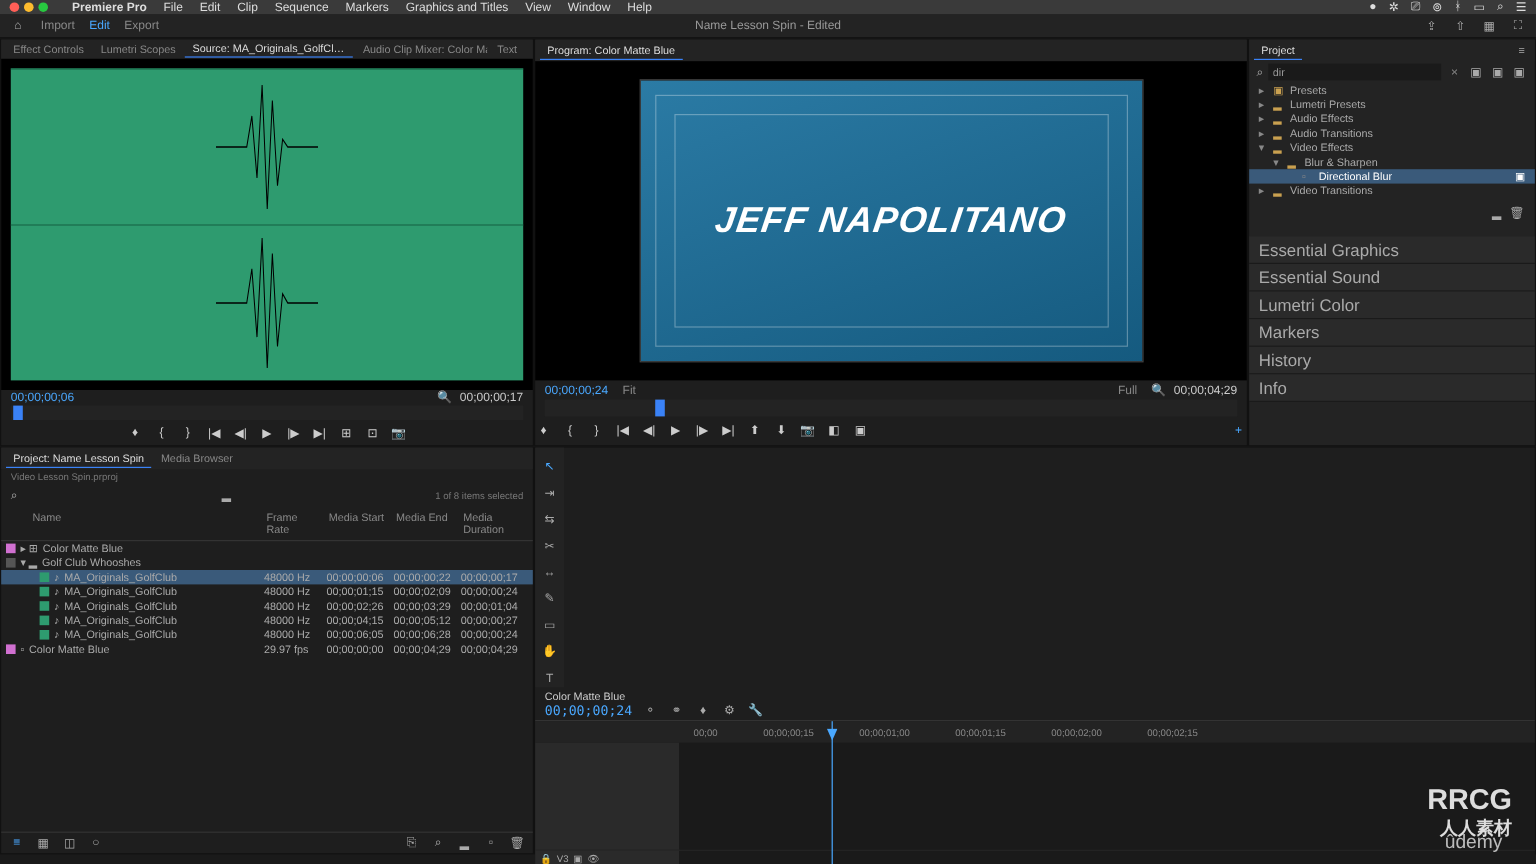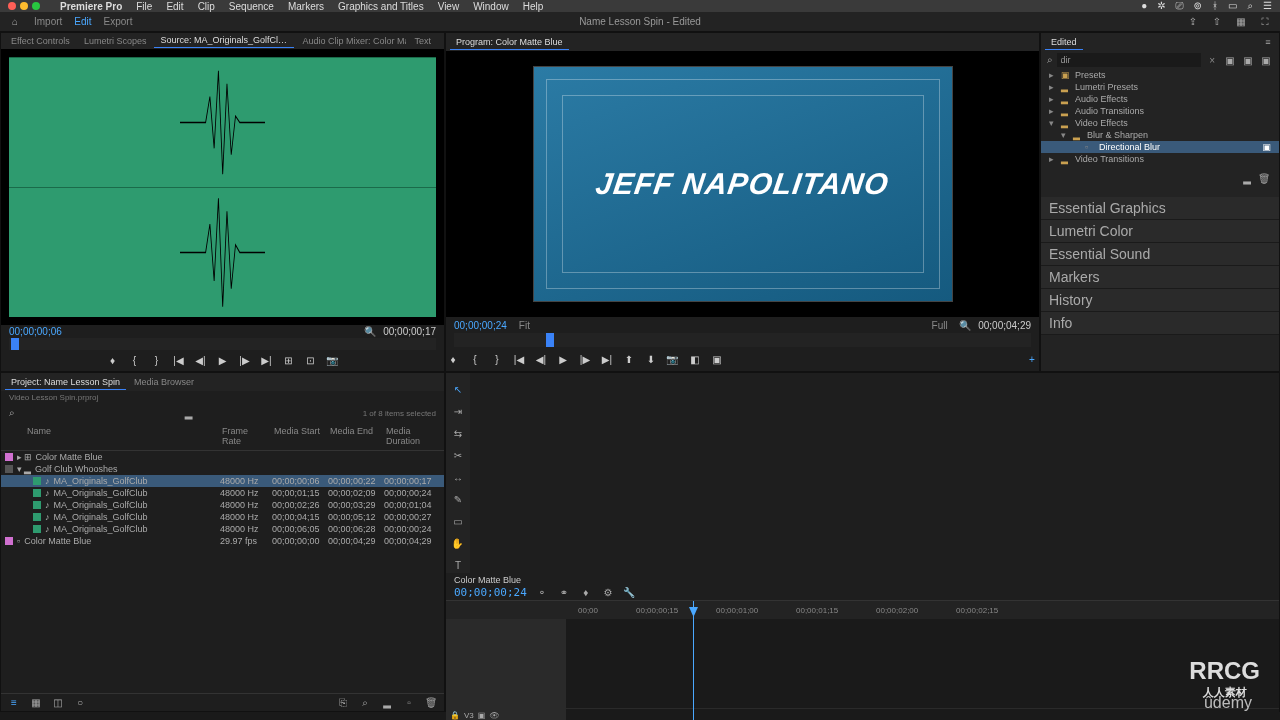--- a/index.html
+++ b/index.html
@@ -71,21 +71,21 @@
 .timeline-header .tc { color: #4aa8ff; font-size: 11px; font-family: monospace; }
 .ruler { height: 18px; background: #232323; display: flex; align-items: center; font-size: 8px; color: #888; position: relative; padding-left: 120px; }
 .ruler .tick { position: absolute; }
 .ruler .playhead-line { position: absolute; left: 247px; top: 0; bottom: -280px; width: 1px; background: #4aa8ff; z-index: 5; }
 .ruler .playhead-head { position: absolute; left: 243px; top: 6px; width: 9px; height: 10px; background: #4aa8ff; clip-path: polygon(0 0, 100% 0, 50% 100%); }
 .tracks { flex: 1; display: flex; flex-direction: column; position: relative; }
 .track { display: flex; height: 14px; border-bottom: 1px solid #2a2a2a; }
 .track-head { width: 120px; background: #2a2a2a; display: flex; align-items: center; gap: 4px; padding: 0 4px; font-size: 8px; }
 .track-body { flex: 1; position: relative; background: #1a1a1a; }
 .watermark { position: absolute; right: 20px; bottom: 20px; color: #fff; font-size: 24px; font-weight: bold; opacity: 0.85; text-align: center; }
-.watermark .sub { font-size: 11px; }
+.watermark .sub { font-size: 15px; text-align: right; }
 .udemy { position: absolute; right: 28px; bottom: 8px; color: #fff; font-size: 16px; opacity: 0.7; }
 </style>
 </head>
 <body>
 
 <div class="mac-menubar">
   <div class="traffic">
     <span class="tl-red"></span>
     <span class="tl-yel"></span>
     <span class="tl-grn"></span>
@@ -209,21 +209,21 @@
       <span class="icon-btn">⬇</span>
       <span class="icon-btn">📷</span>
       <span class="icon-btn">◧</span>
       <span class="icon-btn">▣</span>
       <span class="icon-btn" style="margin-left:auto;color:#4aa8ff">+</span>
     </div>
   </div>
 
   <div class="panel effects-panel">
     <div class="panel-tabs">
-      <span class="tab active">Edited</span>
+      <span class="tab active">Project</span>
       <span style="margin-left:auto" class="icon-btn">≡</span>
     </div>
     <div class="effects-search">
       <span>⌕</span>
       <input value="dir" style="">
       <span class="x">×</span>
       <span class="icon-btn">▣</span>
       <span class="icon-btn">▣</span>
       <span class="icon-btn">▣</span>
     </div>
@@ -269,22 +269,22 @@
           <span class="folder">▂</span>
           <span>Video Transitions</span>
         </div>
     </div>
     <div style="margin-top:6px;text-align:right;padding:0 8px">
       <span class="icon-btn">▂</span>
       <span class="icon-btn">🗑</span>
     </div>
     <div class="side-panels">
       <div class="side-item">Essential Graphics</div>
+      <div class="side-item">Essential Sound</div>
       <div class="side-item">Lumetri Color</div>
-      <div class="side-item">Essential Sound</div>
       <div class="side-item">Markers</div>
       <div class="side-item">History</div>
       <div class="side-item">Info</div>
     </div>
   </div>
 
   <div class="panel project-panel">
     <div class="panel-tabs">
       <span class="tab active">Project: Name Lesson Spin</span>
       <span class="tab">Media Browser</span>

